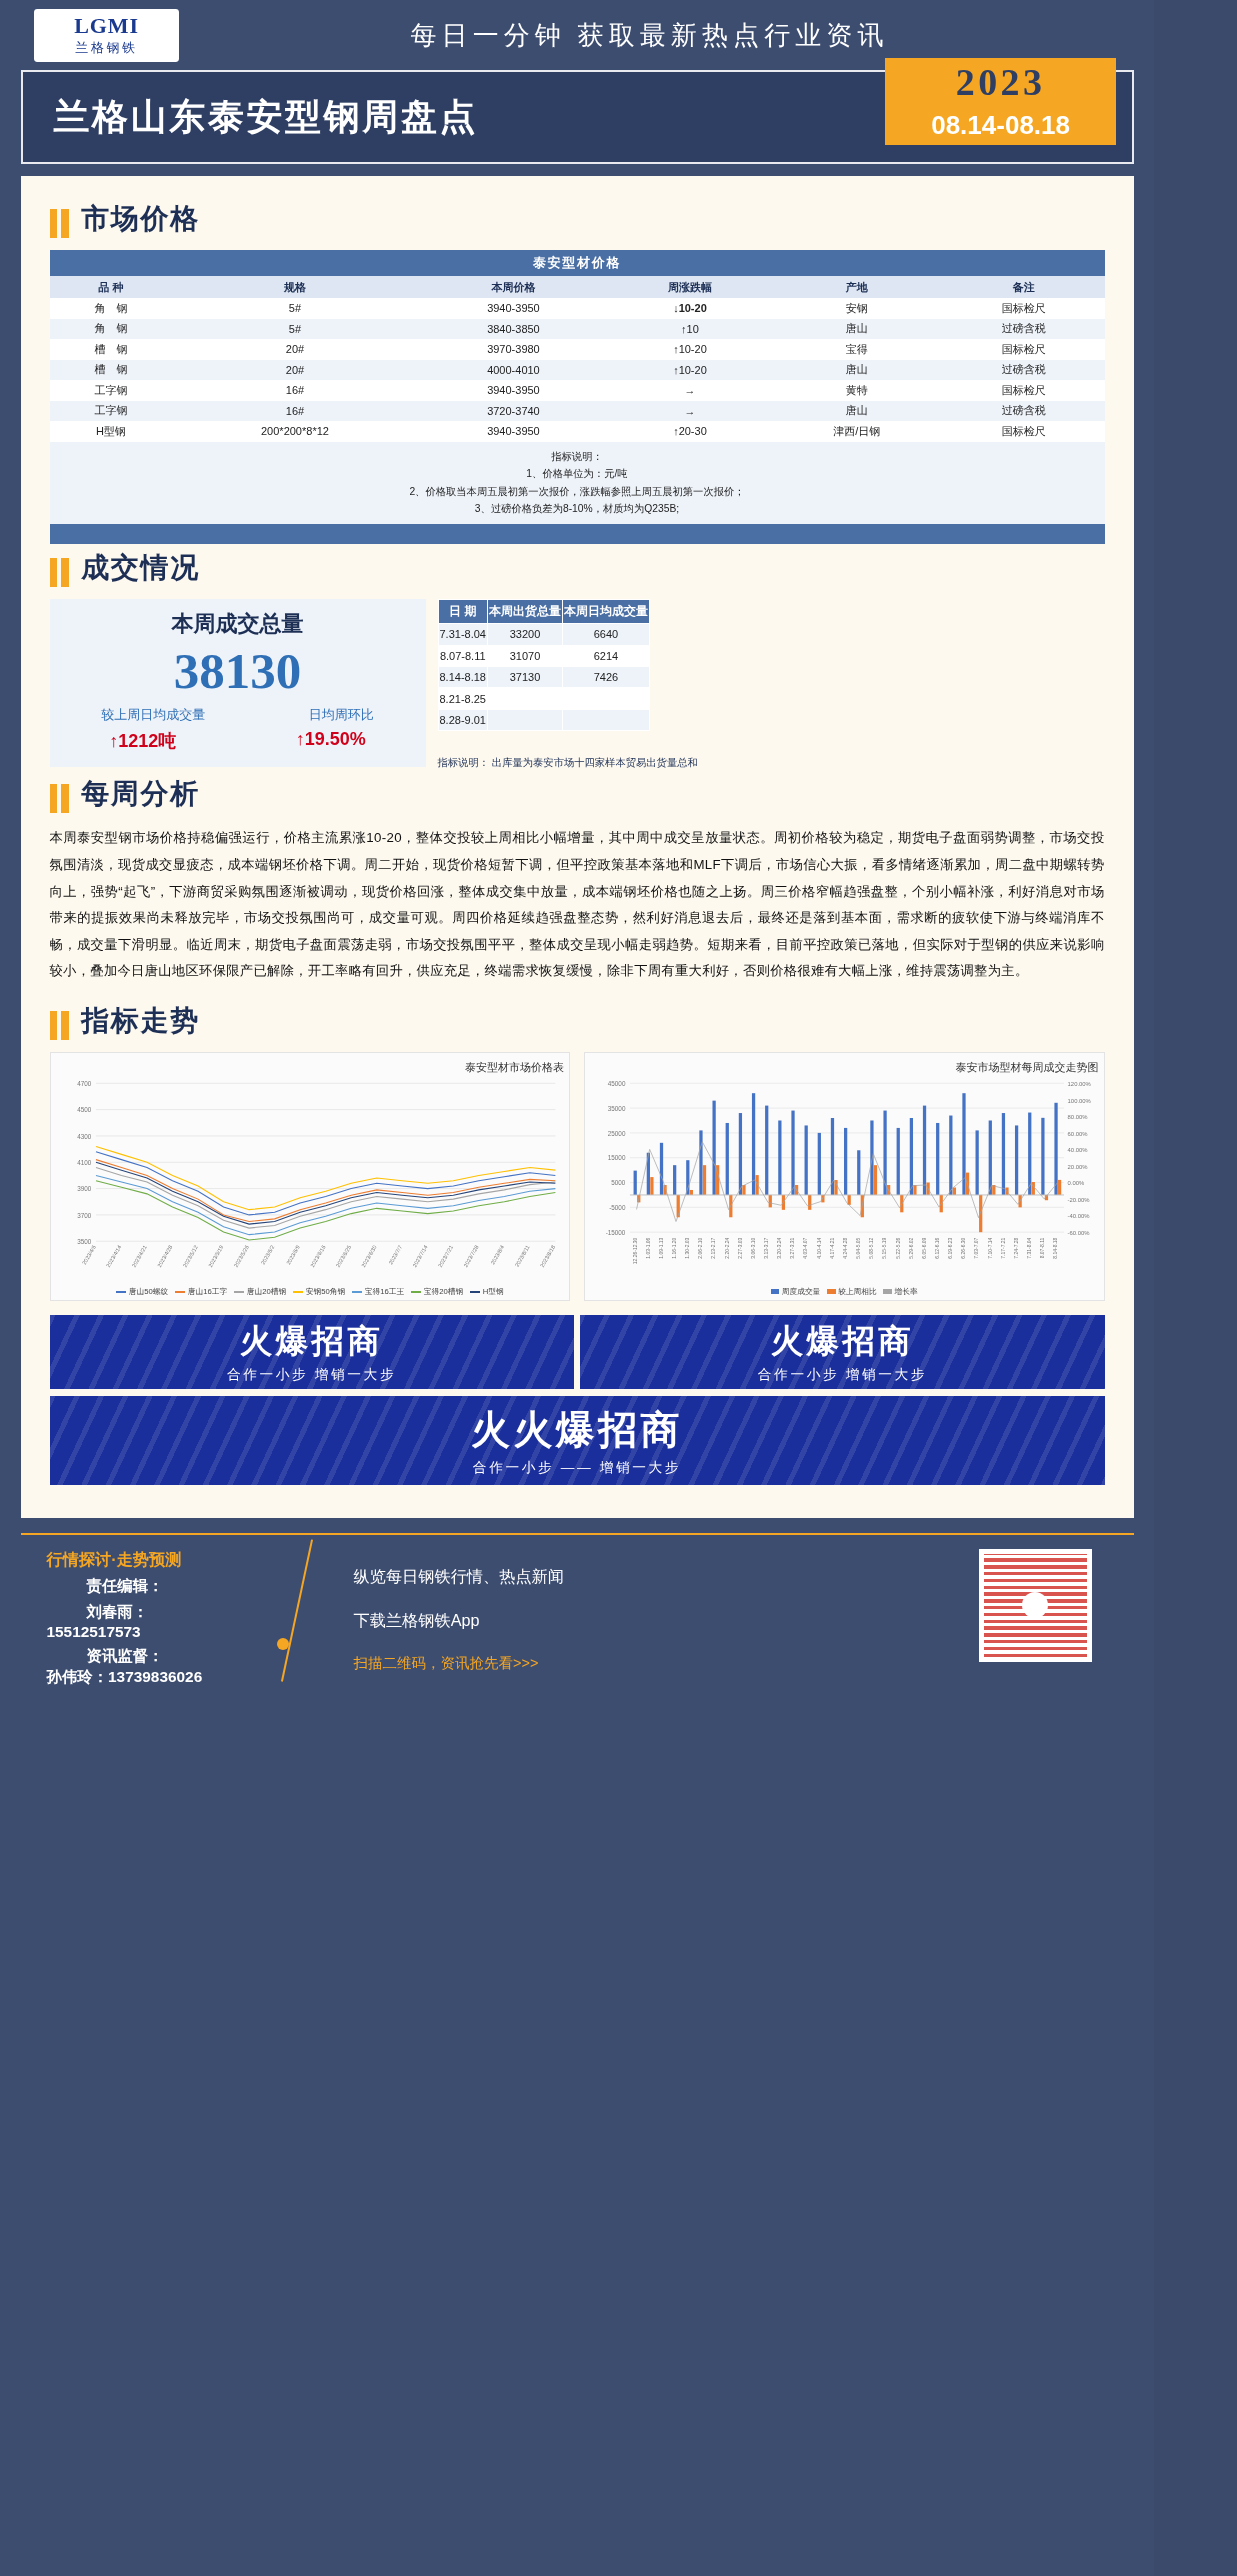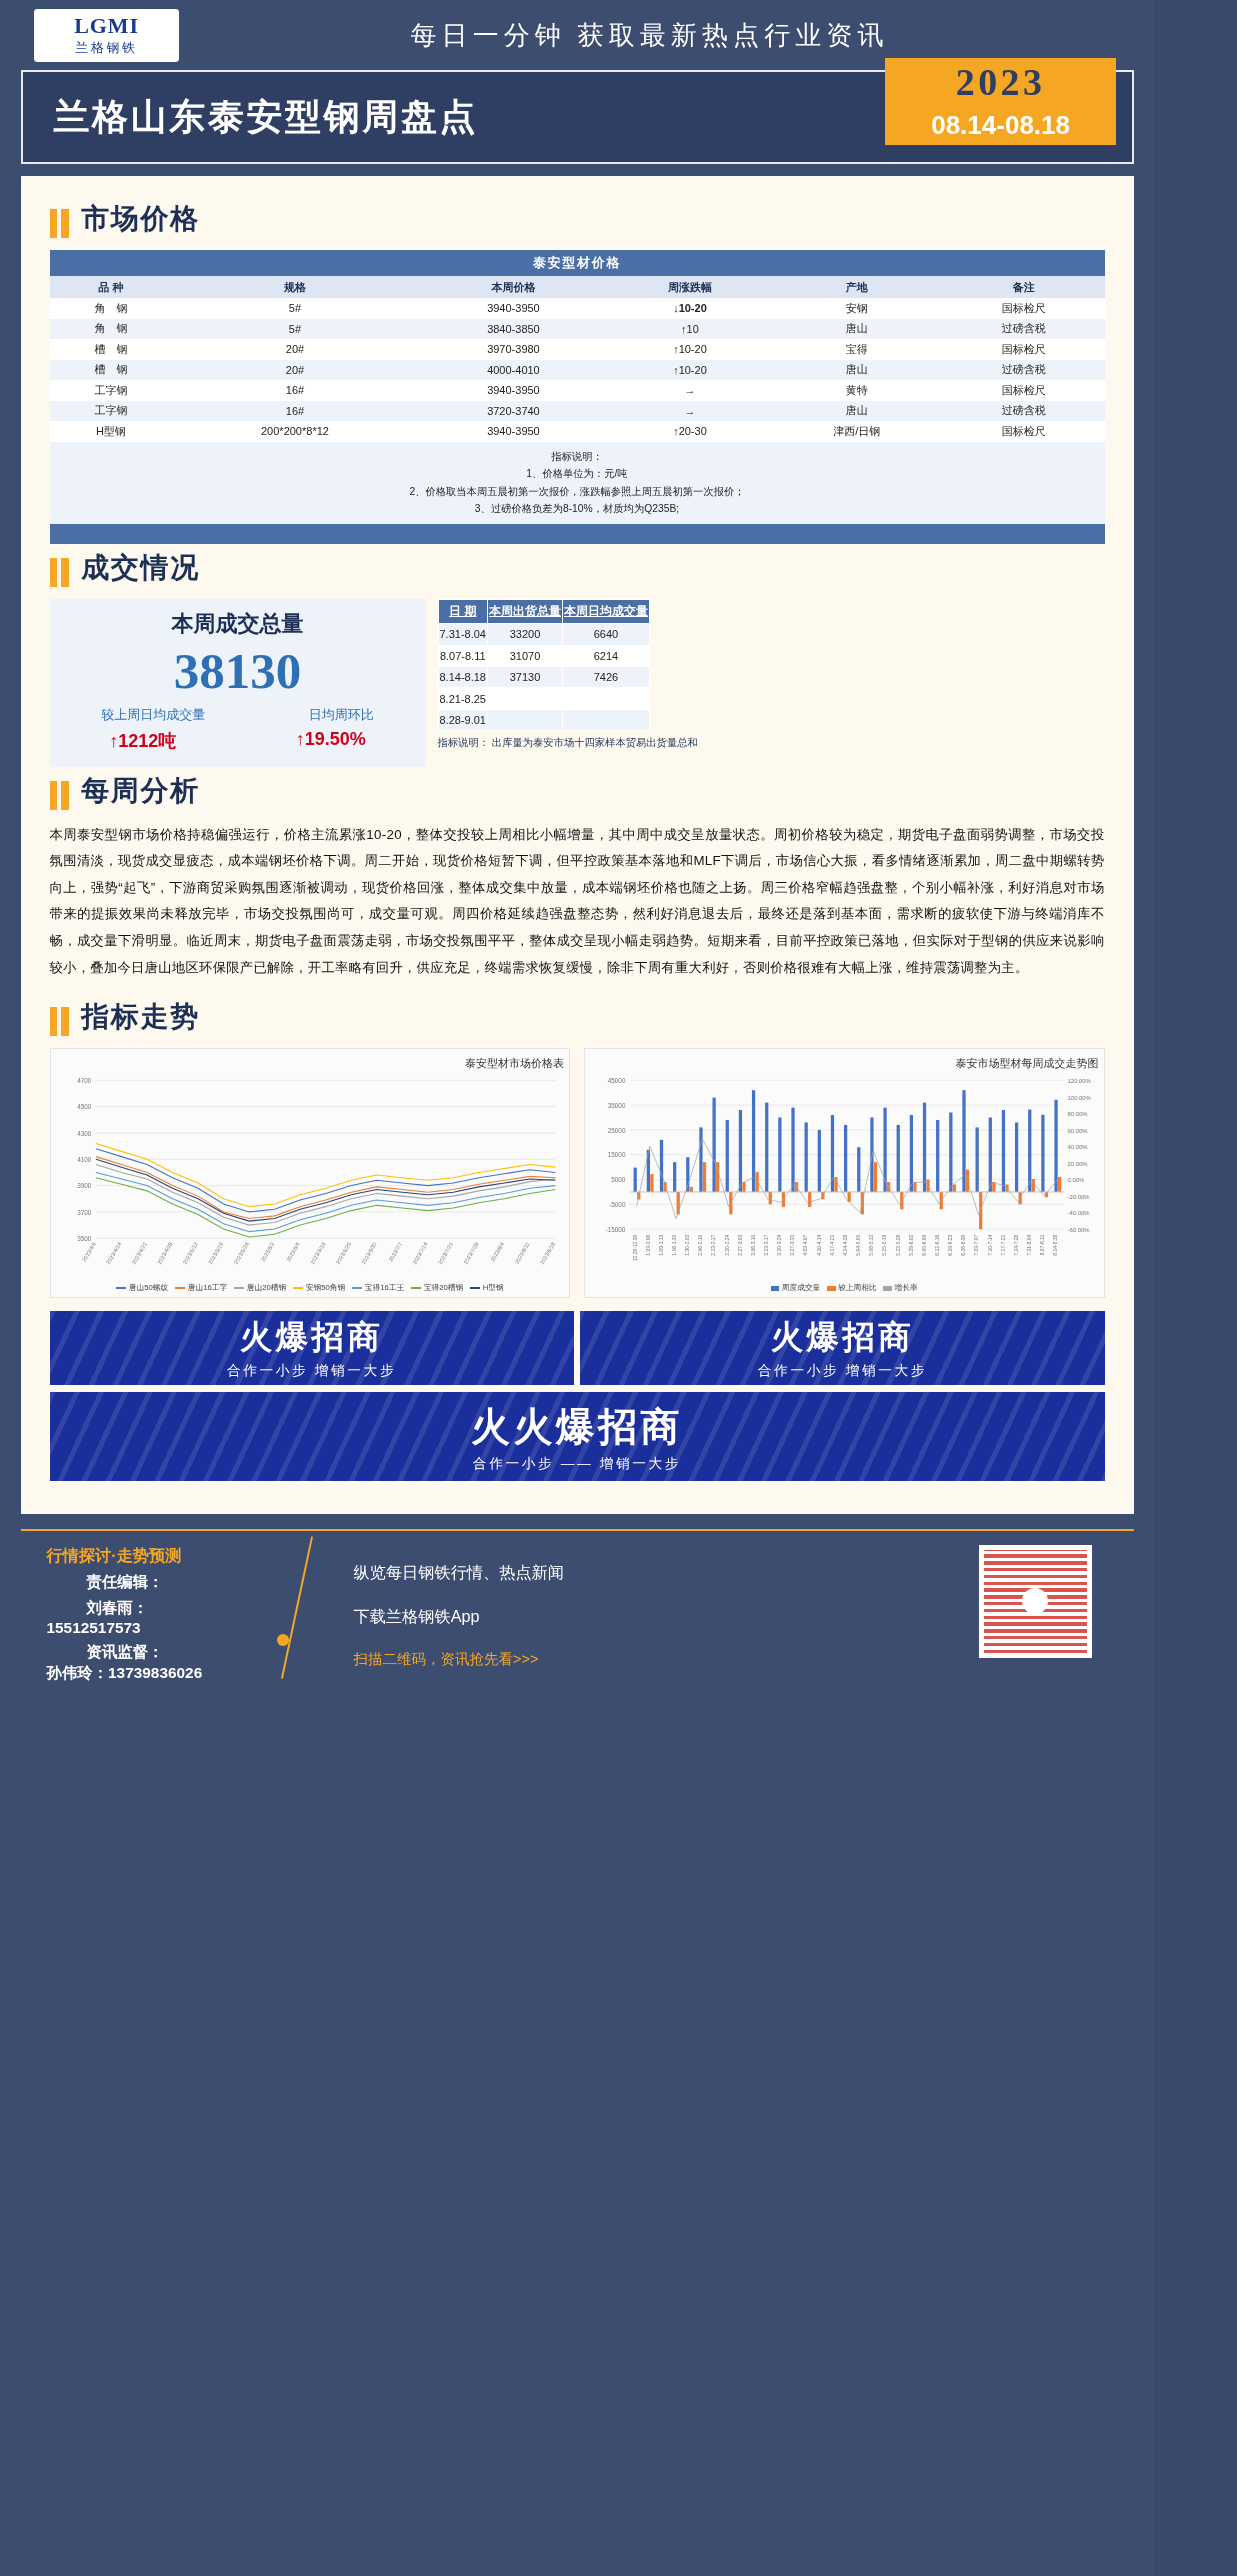--- a/index.html
+++ b/index.html
@@ -49,25 +49,25 @@
   .blue-strip { background:#4a6fa5; height:13.7px; }
 
   
   .dealwrap { display:flex; gap:12px; align-items:flex-start; }
   .dealleft { width:376px; background:#eef3fa; padding:10.3px 0 13.7px 0; text-align:center; }
   .dealleft .dl-title { font-size:22px; font-weight:bold; color:#1d2f55; font-family:"Liberation Serif", serif; }
   .dealleft .dl-num { font-size:51px; font-weight:bold; color:#2f6fb5; line-height:1.2; margin:1.7px 0 3.4px 0; font-family:"Liberation Serif", serif; }
   .dl-labels { display:flex; justify-content:space-around; font-size:13px; color:#2f6fb5; }
   .dl-vals { display:flex; justify-content:space-around; font-size:18px; font-weight:bold; color:#d0021b; margin-top:5.1px; }
   .dtable { flex:1; border-collapse:collapse; font-size:11px; }
-  .dtable th { background:#4a6fa5; color:#fff; height:24px; font-size:12px; border:0.9px solid #ffffff;text-decoration:underline; }
+  .dtable th { background:#4a6fa5; color:#fff; height:24px; font-size:12px; border:0.9px solid #ffffff; }
   .dtable td { height:21.4px; text-align:center; border:0.9px solid #ffffff; }
   .dtable tr.odd td { background:#eef3fa; }
   .dtable tr.even td { background:#ffffff; }
-  .dnote { font-size:10.3px; color:#1d2f55; padding-top:5.1px; }
+  .dnote { font-size:10.3px; color:#1d2f55; padding-top:5.1px;margin-top:20px; }
 
   
   .analysis { font-size:13.3px; line-height:2.0; color:#111; text-align:justify; text-indent:0; letter-spacing:0.3px; }
 
   
   .chartrow { display:flex; gap:13.7px; margin-top:5.1px; }
   .chartbox { flex:1; background:#fbfbfb; border:0.9px solid #e3e3e3; padding:6.8px 5.1px 3.4px 5.1px; }
   .chart-title { text-align:right; font-size:11px; color:#333; margin-bottom:1.7px; }
   .chart-svg { width:100%; display:block; }
   .legend { display:flex; flex-wrap:wrap; justify-content:center; gap:6.8px; font-size:7.7px; color:#444; margin-top:1.7px; }

